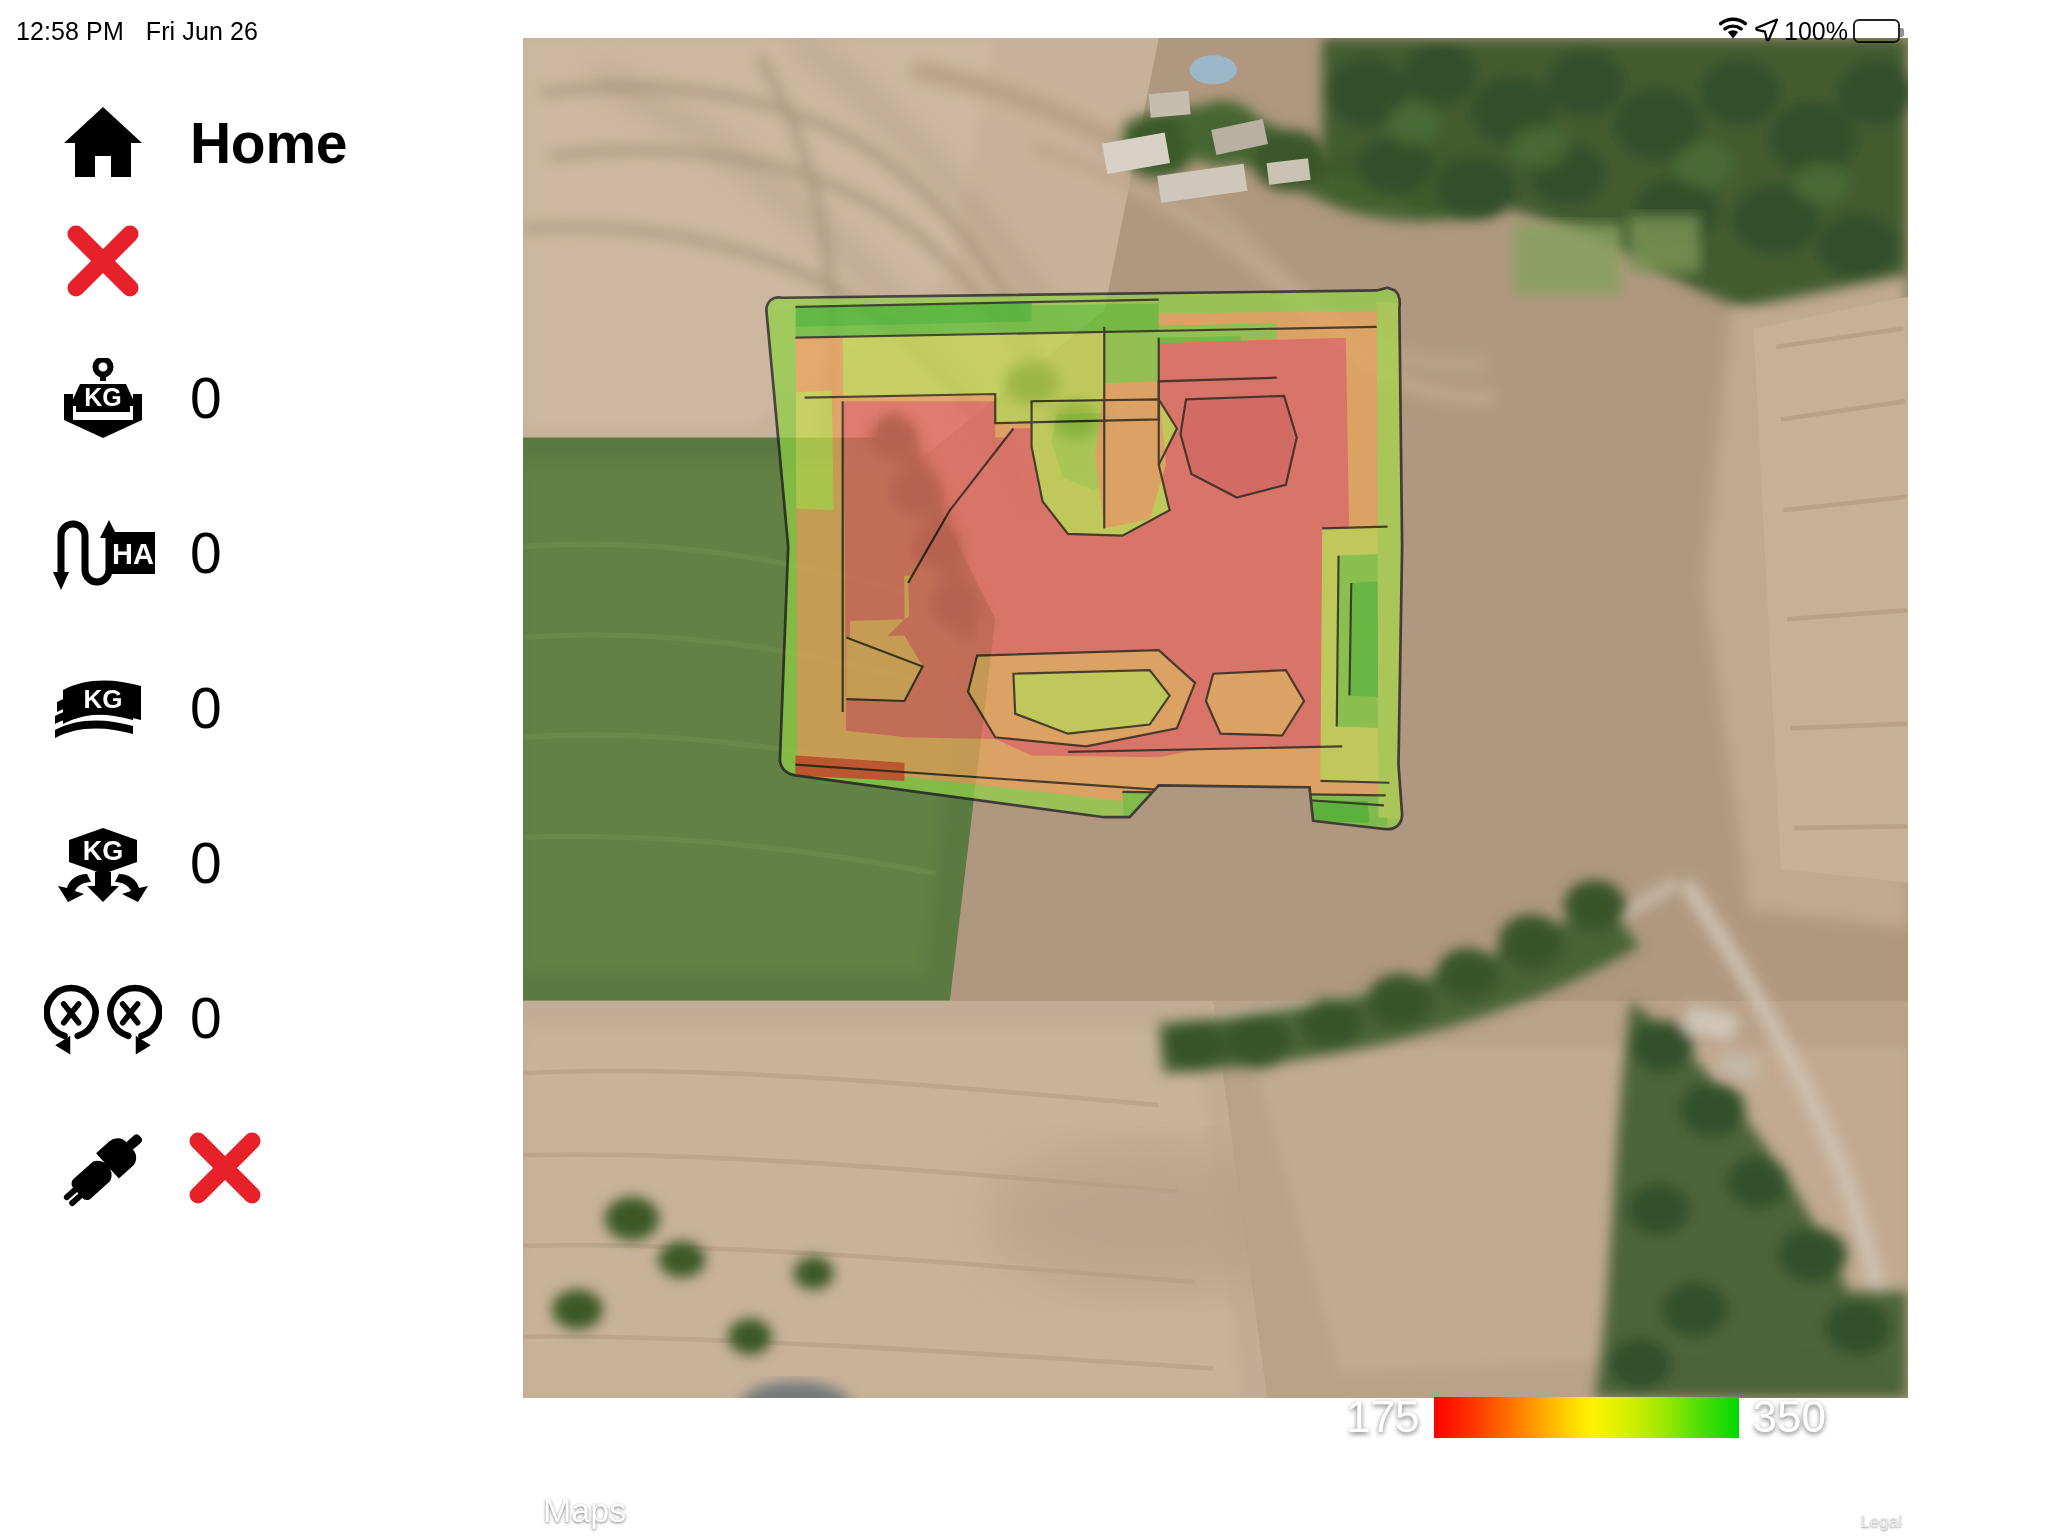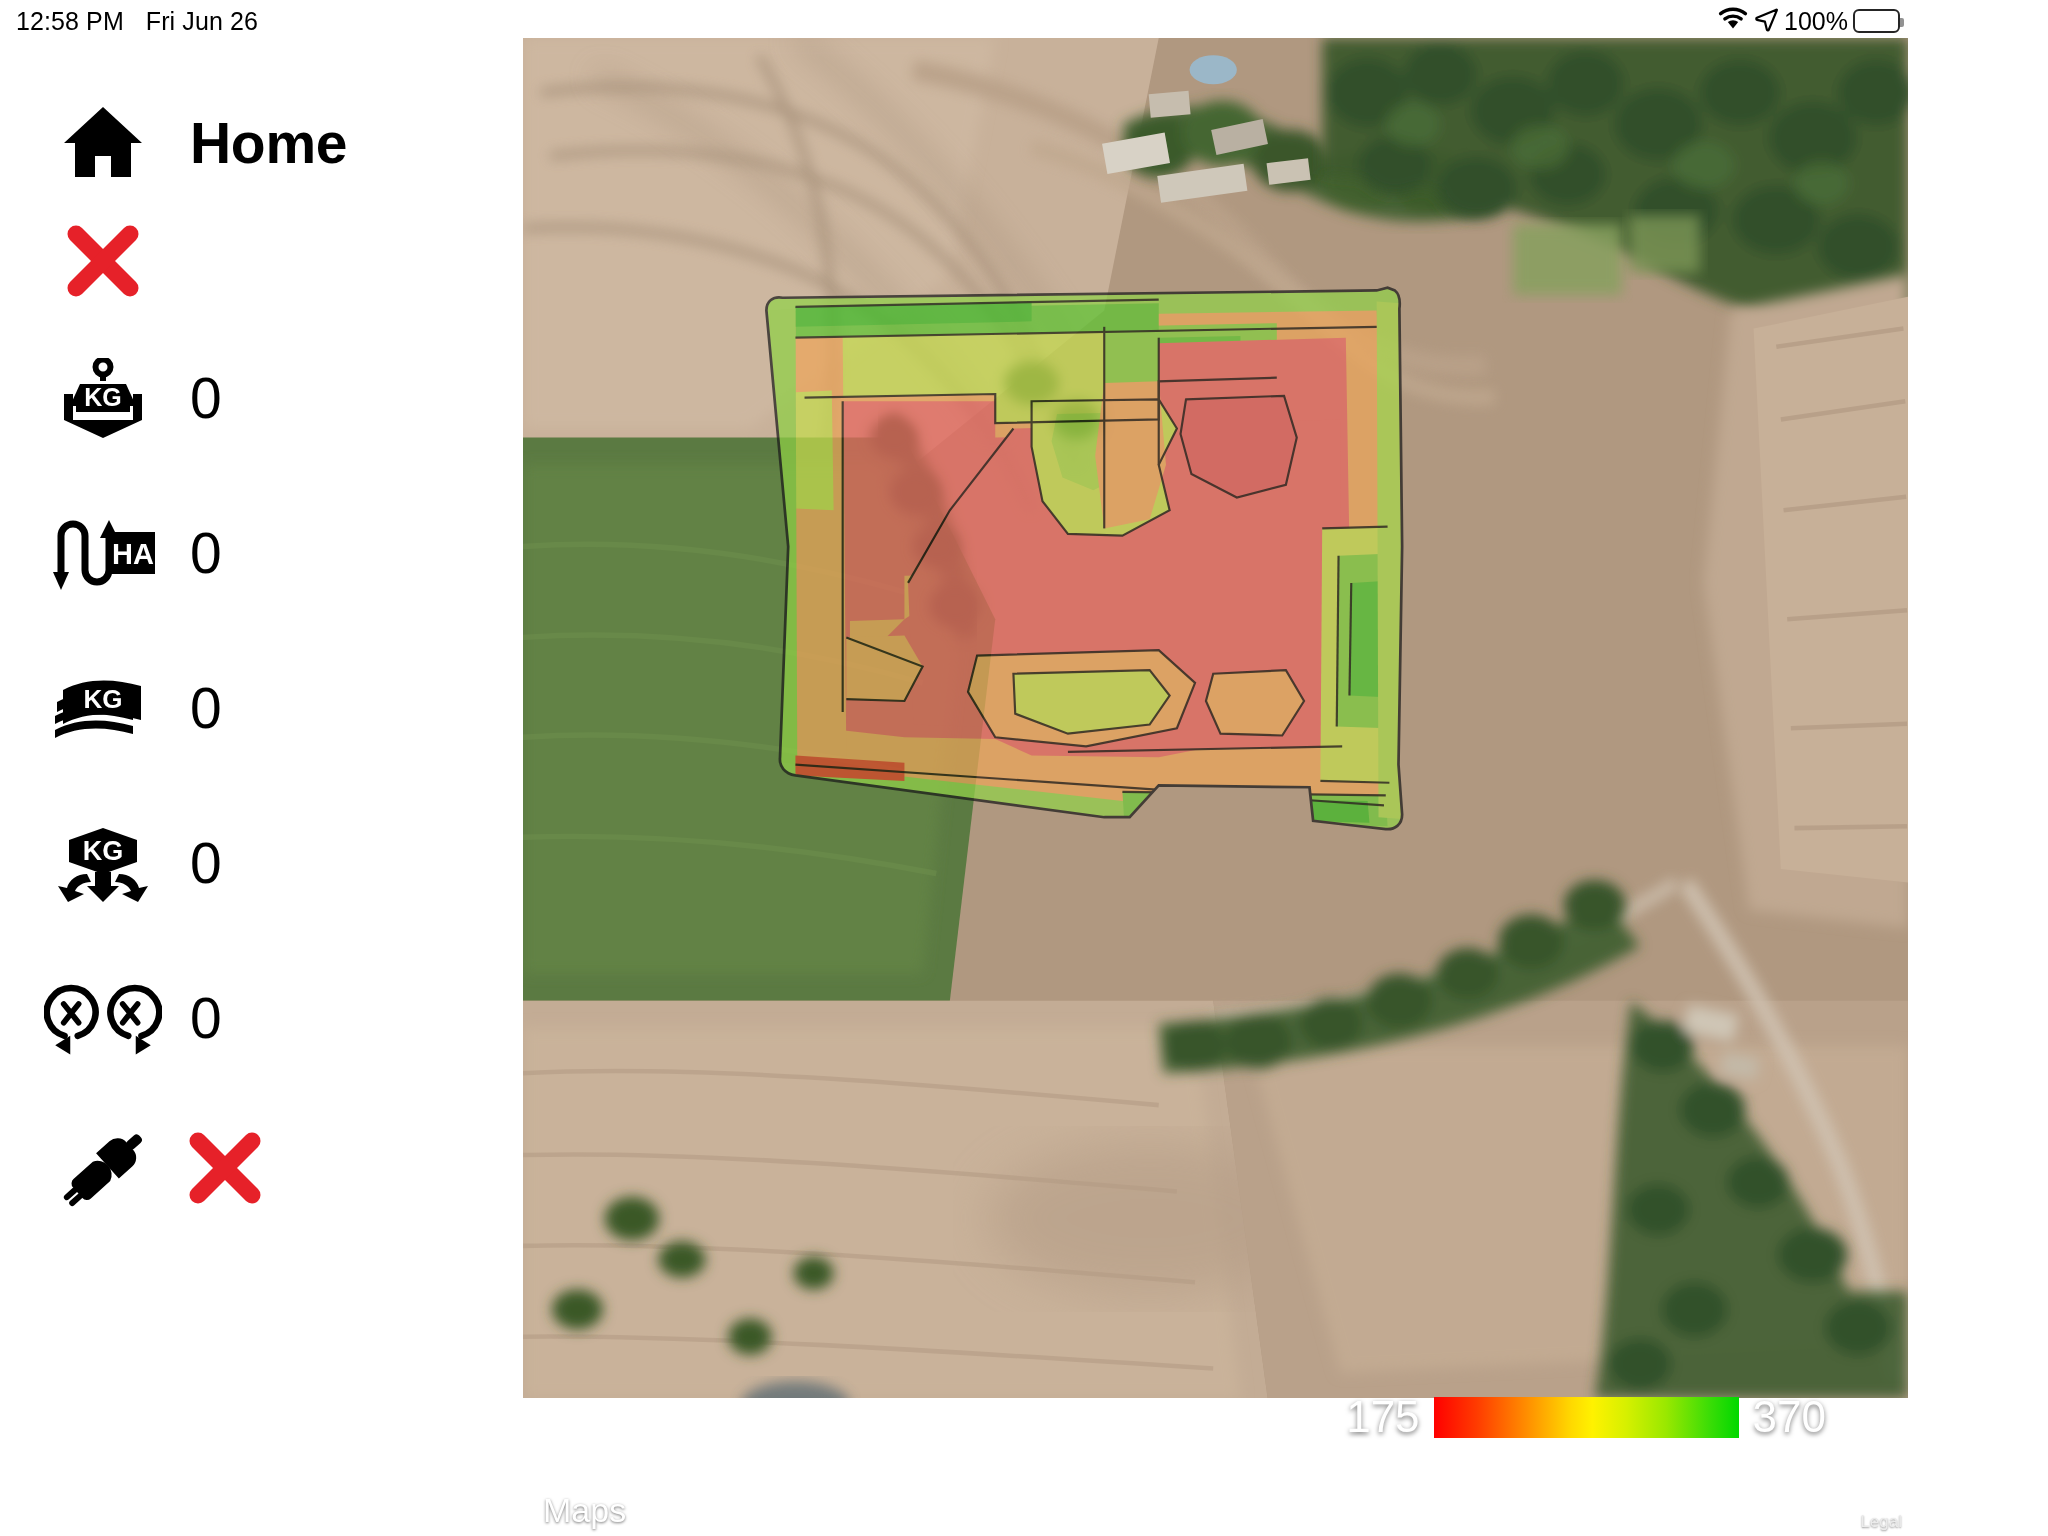--- a/index.html
+++ b/index.html
@@ -6,21 +6,21 @@
   html, body {
     width:2048px; height:1536px;
     background:#ffffff;
     font-family:"Liberation Sans", sans-serif;
     overflow:hidden;
   }
   #app { position:relative; width:2048px; height:1536px; display:flex; flex-direction:column; }
 
   
   #statusbar {
-    position:absolute; top:2px; left:0; width:1916px; height:38px;
+    position:absolute; top:12px; left:0; width:1916px; height:38px;
     display:flex; align-items:center; z-index:40;
     pointer-events:none;
   }
   #statusbar .left { display:flex; align-items:center; gap:22px; padding-left:16px; }
   #statusbar .right { display:flex; align-items:center; gap:5px; margin-left:auto; padding-right:16px; }
   .sb-text { font-size:25px; color:#000; font-weight:400; letter-spacing:0.1px; }
   .sb-pct { font-size:25px; color:#000; font-weight:400; }
   .wifi-ic, .loc-ic { display:block; }
   .batt {
     width:47px; height:24px; border:2px solid #000; border-radius:6px;
@@ -509,21 +509,21 @@
                  L905 866 L870 862 L866 825
                  L700 823 L668 858 L640 858
                  L300 812 C288 810 282 802 283 792
                  L292 560 Z" fill="none" stroke="#1a1a1a" stroke-width="3"></path>
       </g>
     </svg>
 
     <div id="legend">
       <span class="lg-num">175</span>
       <span class="lg-bar"></span>
-      <span class="lg-num">370</span>
+      <span class="lg-num">350</span>
     </div>
 
     <div class="attr">
       <span class="apple">
         <svg width="26" height="32" viewBox="0 0 26 32">
           <path d="M19.6 17.1c0-3.6 2.9-5.3 3-5.4-1.6-2.4-4.2-2.7-5.1-2.7-2.2-.2-4.2 1.3-5.3 1.3-1.1 0-2.8-1.3-4.6-1.2-2.4 0-4.5 1.4-5.7 3.5-2.4 4.2-.6 10.5 1.8 13.9 1.2 1.7 2.6 3.5 4.4 3.5 1.8-.1 2.4-1.1 4.6-1.1s2.7 1.1 4.6 1.1c1.9 0 3.1-1.7 4.2-3.4 1.3-1.9 1.9-3.8 1.9-3.9-.1-.1-3.7-1.4-3.8-5.6z" fill="#fff"></path>
           <path d="M16.1 6.6c1-1.2 1.6-2.8 1.4-4.5-1.4.1-3.1 1-4.1 2.1-.9 1-1.7 2.7-1.5 4.3 1.6.1 3.2-.8 4.2-1.9z" fill="#fff"></path>
         </svg>
       </span>
       <span>Maps</span>

